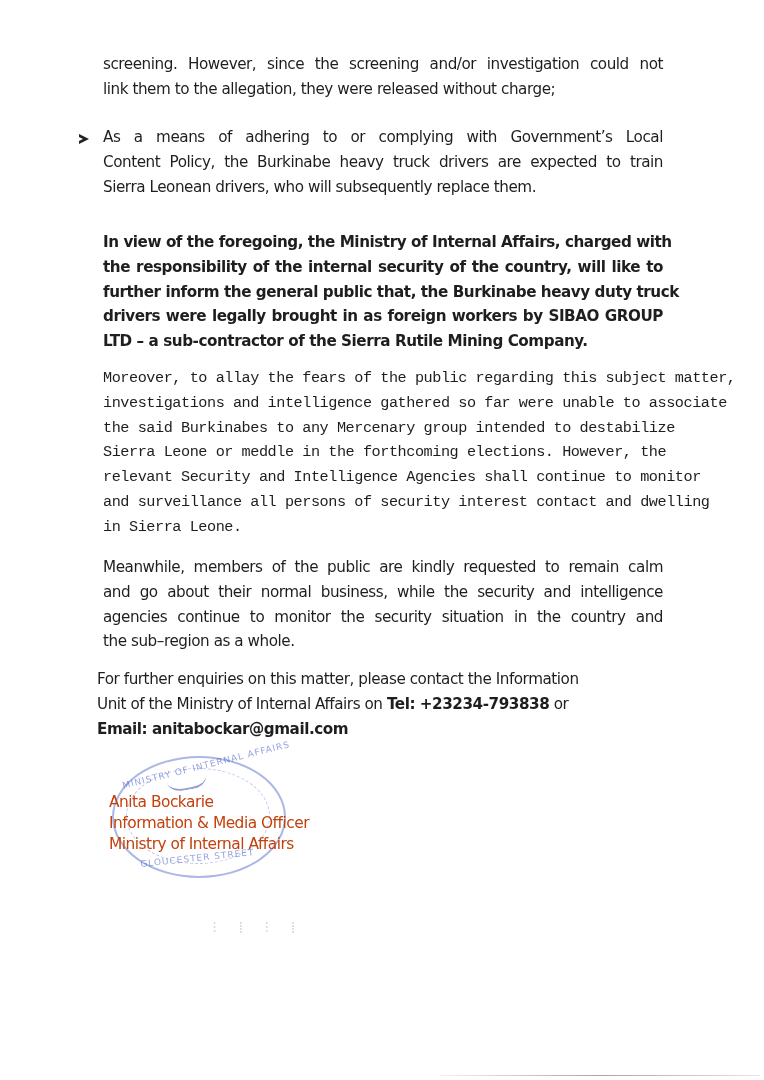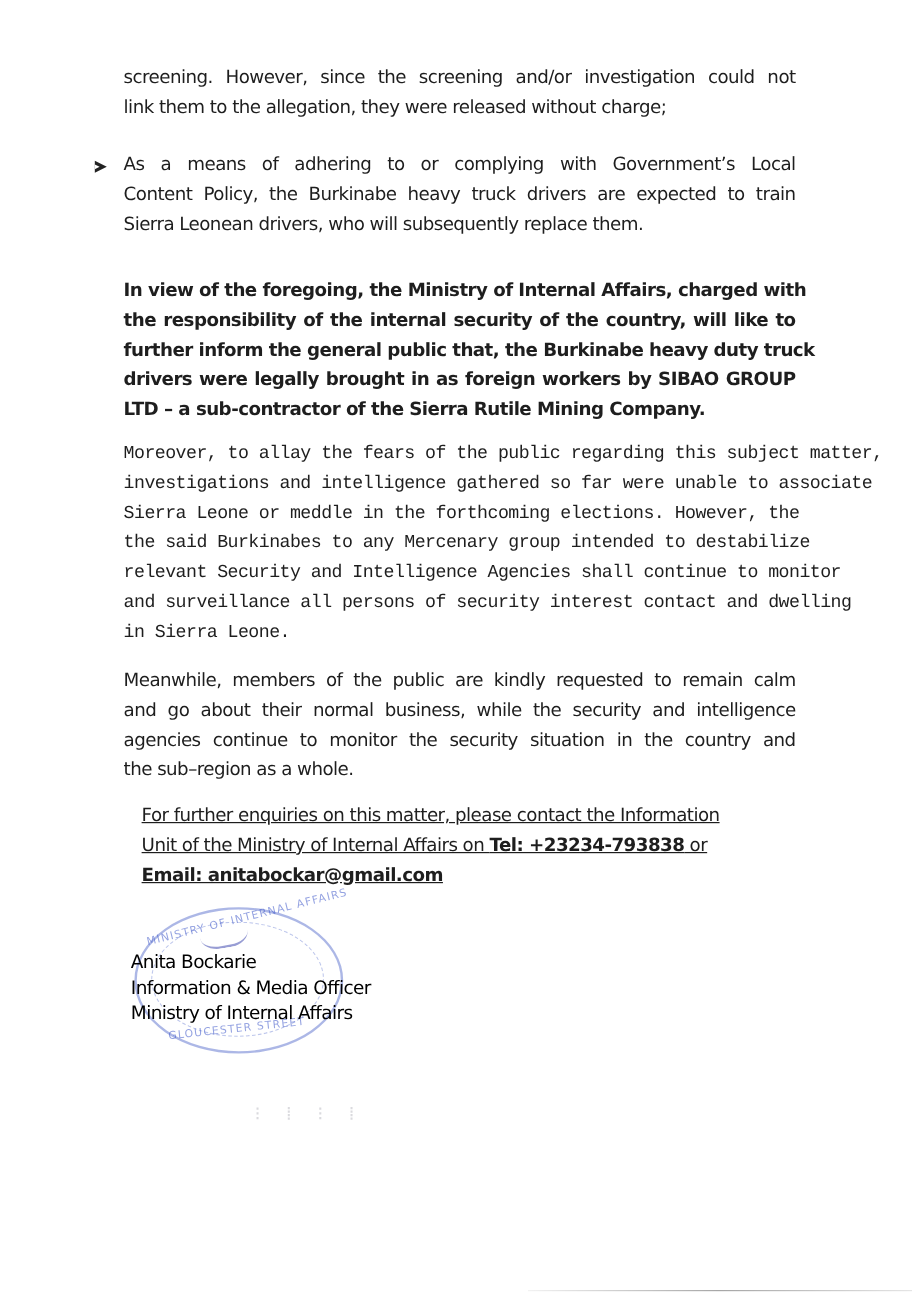--- a/index.html
+++ b/index.html
@@ -42,21 +42,21 @@
       position: absolute; left: 140px; top: 853px; font-size: 9px; color: rgba(60, 85, 200, 0.55);
       letter-spacing: 1px; transform: rotate(-6deg);
     }
     .signature-scribble {
       position: absolute; left: 166px; top: 762px; width: 40px; height: 26px;
       border-bottom: 2px solid rgba(50, 60, 170, 0.5); border-radius: 40%;
       transform: rotate(-10deg);
     }
     .sig {
       position: absolute; left: 109px; font-size: 15.4px; line-height: 21px; letter-spacing: -0.5px;
-      color: #000000;
+      color: #c2410c;
     }
     .faint-marks {
       position: absolute; left: 212px; top: 918px; font-size: 16px; color: rgba(150,150,160,0.35);
       letter-spacing: 8px;
     }
     .bottom-rule {
       position: absolute; left: 440px; top: 1075px; width: 320px; height: 1px;
       background: linear-gradient(to right, rgba(0,0,0,0.05), rgba(0,0,0,0.35), rgba(0,0,0,0.1));
     }
   </style>
@@ -81,35 +81,35 @@
     <span class="line">In view of the foregoing, the Ministry of Internal Affairs, charged with</span>
     <span class="line">the responsibility of the internal security of the country, will like to</span>
     <span class="line">further inform the general public that, the Burkinabe heavy duty truck</span>
     <span class="line">drivers were legally brought in as foreign workers by SIBAO GROUP</span>
     <span class="line last">LTD – a sub-contractor of the Sierra Rutile Mining Company.</span>
   </div>
 
   <div class="p" style="top:366px;font-family:Liberation Mono, monospace;">
     <span class="line">Moreover, to allay the fears of the public regarding this subject matter,</span>
     <span class="line">investigations and intelligence gathered so far were unable to associate</span>
+    <span class="line">the said Burkinabes to any Mercenary group intended to destabilize</span>
     <span class="line">Sierra Leone or meddle in the forthcoming elections. However, the</span>
-    <span class="line">the said Burkinabes to any Mercenary group intended to destabilize</span>
     <span class="line">relevant Security and Intelligence Agencies shall continue to monitor</span>
     <span class="line">and surveillance all persons of security interest contact and dwelling</span>
     <span class="line last">in Sierra Leone.</span>
   </div>
 
   <div class="p" style="top:555px;">
     <span class="line">Meanwhile, members of the public are kindly requested to remain calm</span>
     <span class="line">and go about their normal business, while the security and intelligence</span>
     <span class="line">agencies continue to monitor the security situation in the country and</span>
     <span class="line last">the sub–region as a whole.</span>
   </div>
 
-  <div class="p" style="top:667px; left:118px;text-decoration:underline;">
+  <div class="p" style="top:667px; left:97px;">
     <span class="line last">For further enquiries on this matter, please contact the Information</span>
     <span class="line last"><span>Unit of the Ministry of Internal Affairs on </span><b>Tel: +23234-793838</b><span> or</span></span>
     <span class="line last"><b>Email: anitabockar@gmail.com</b></span>
   </div>
 
   <div class="stamp"></div>
   <div class="stamp-inner"></div>
   <span class="stamp-text-top">MINISTRY OF INTERNAL AFFAIRS</span>
   <span class="stamp-text-bottom">GLOUCESTER STREET</span>
   <div class="signature-scribble"></div>

